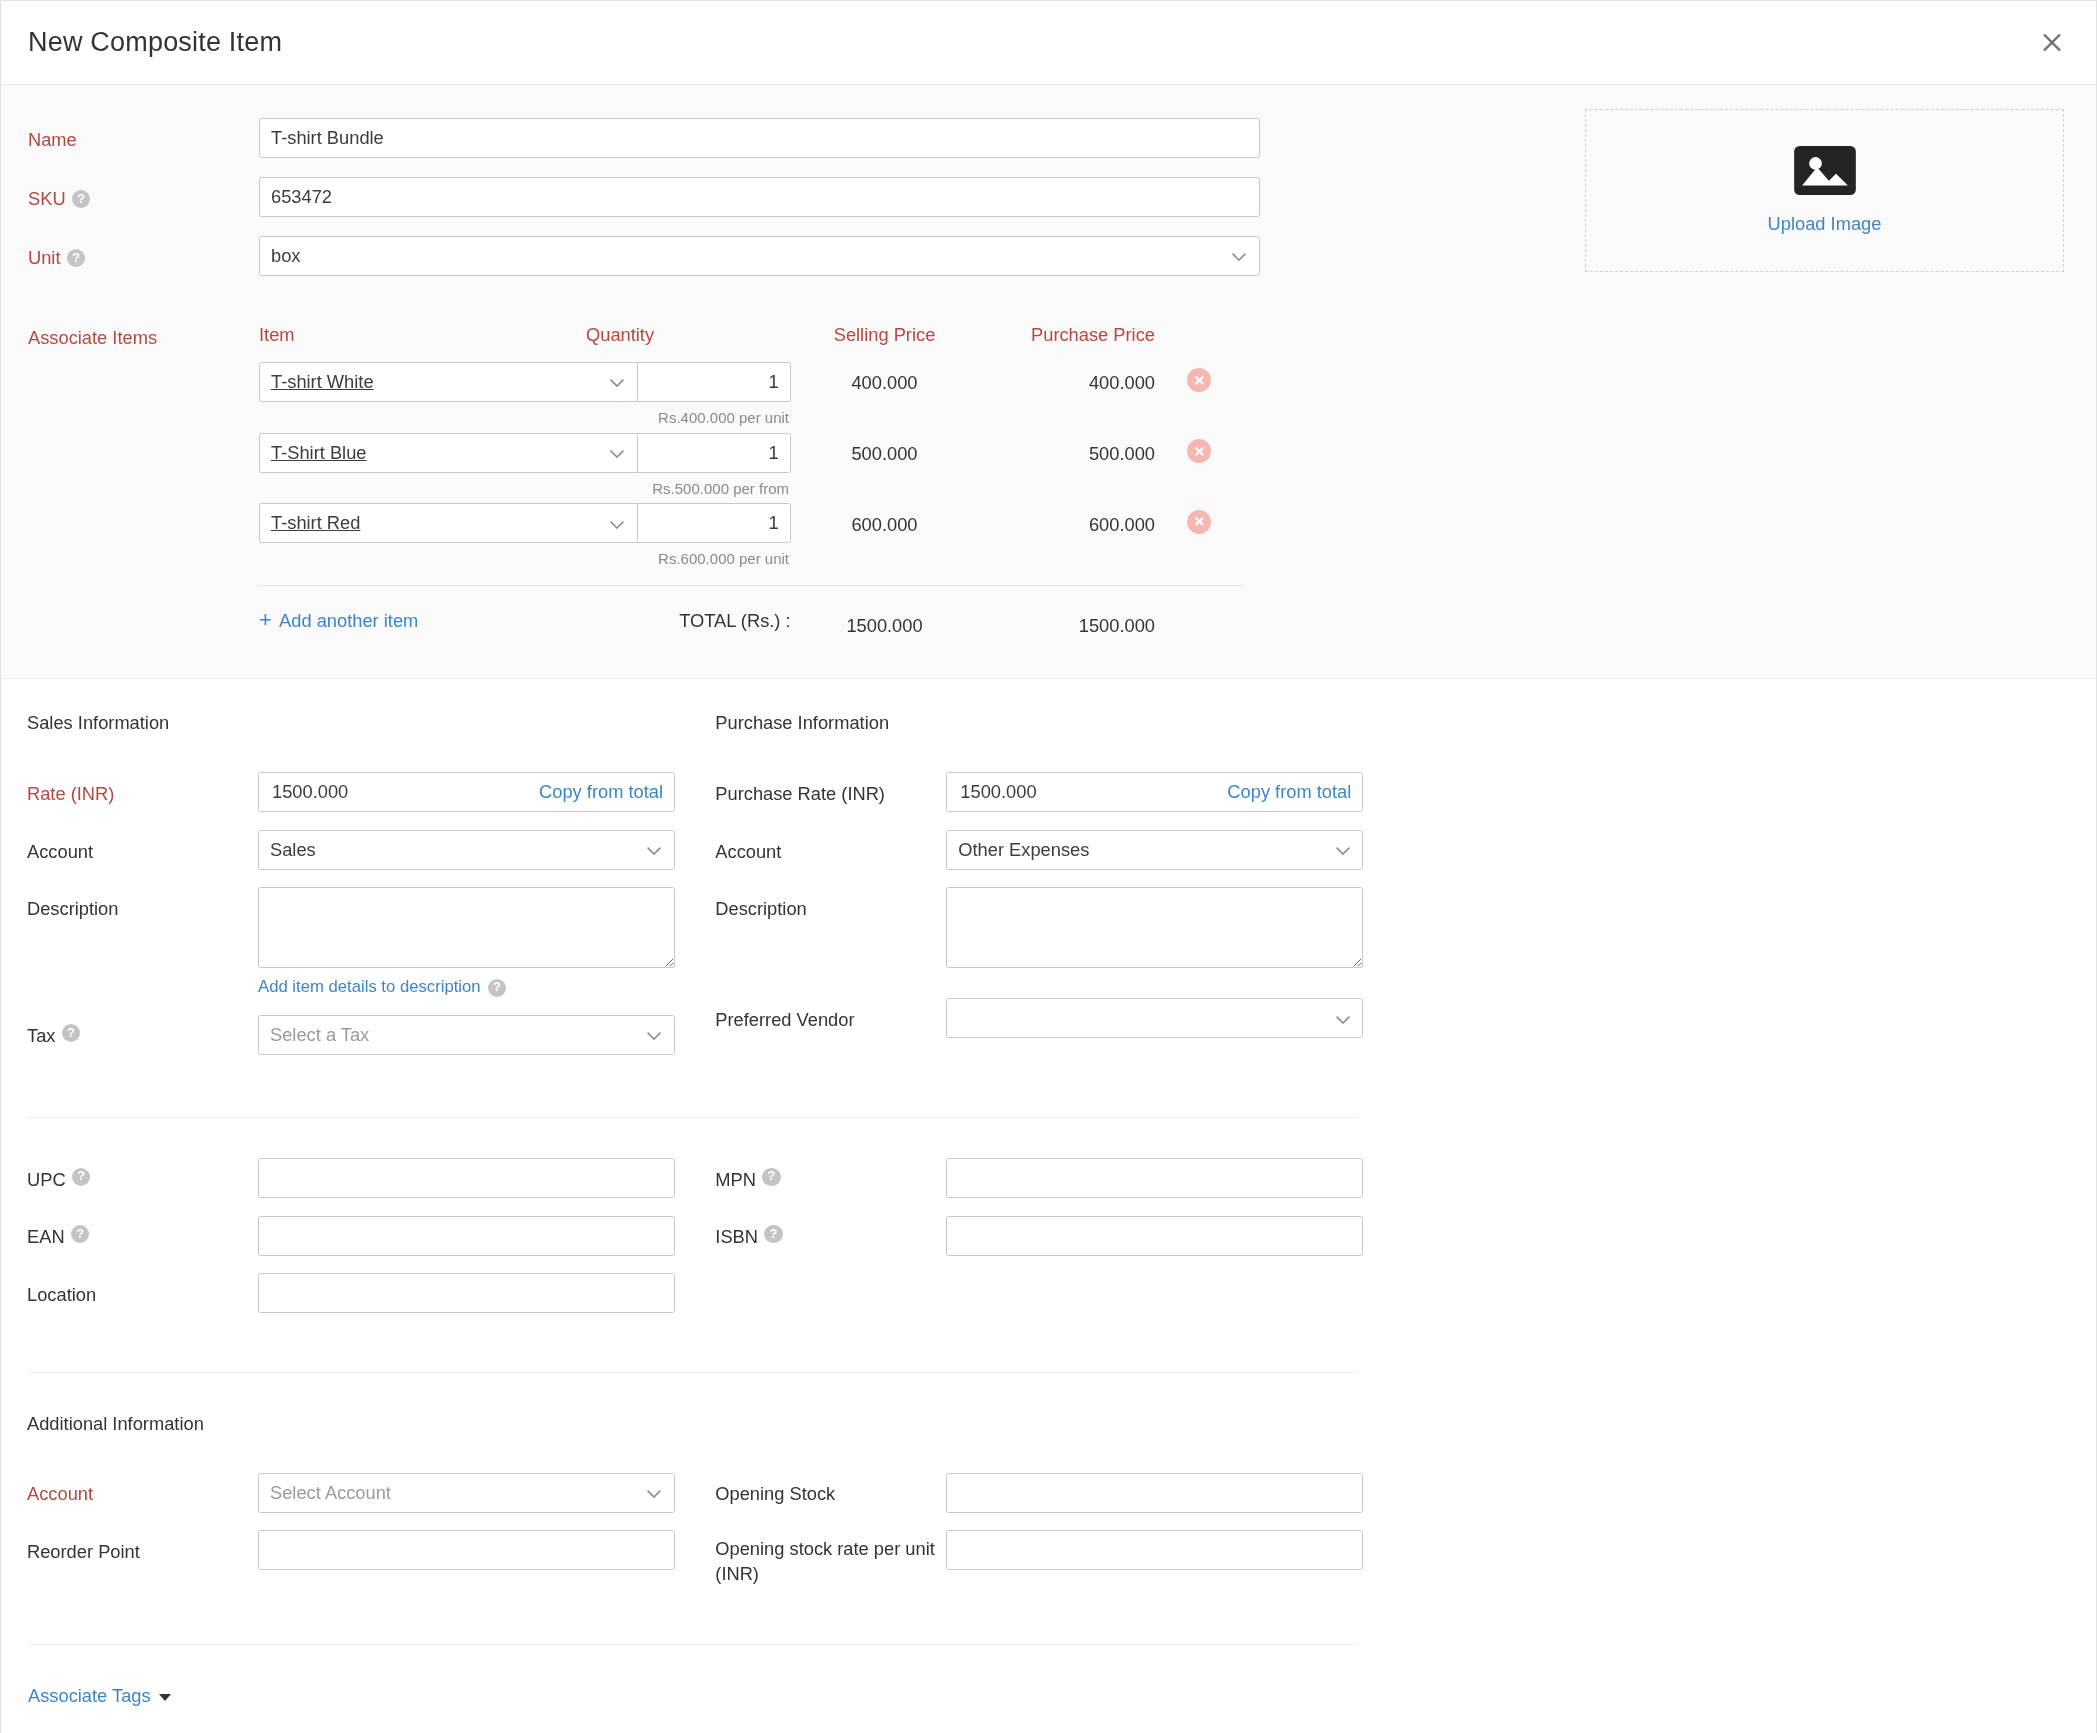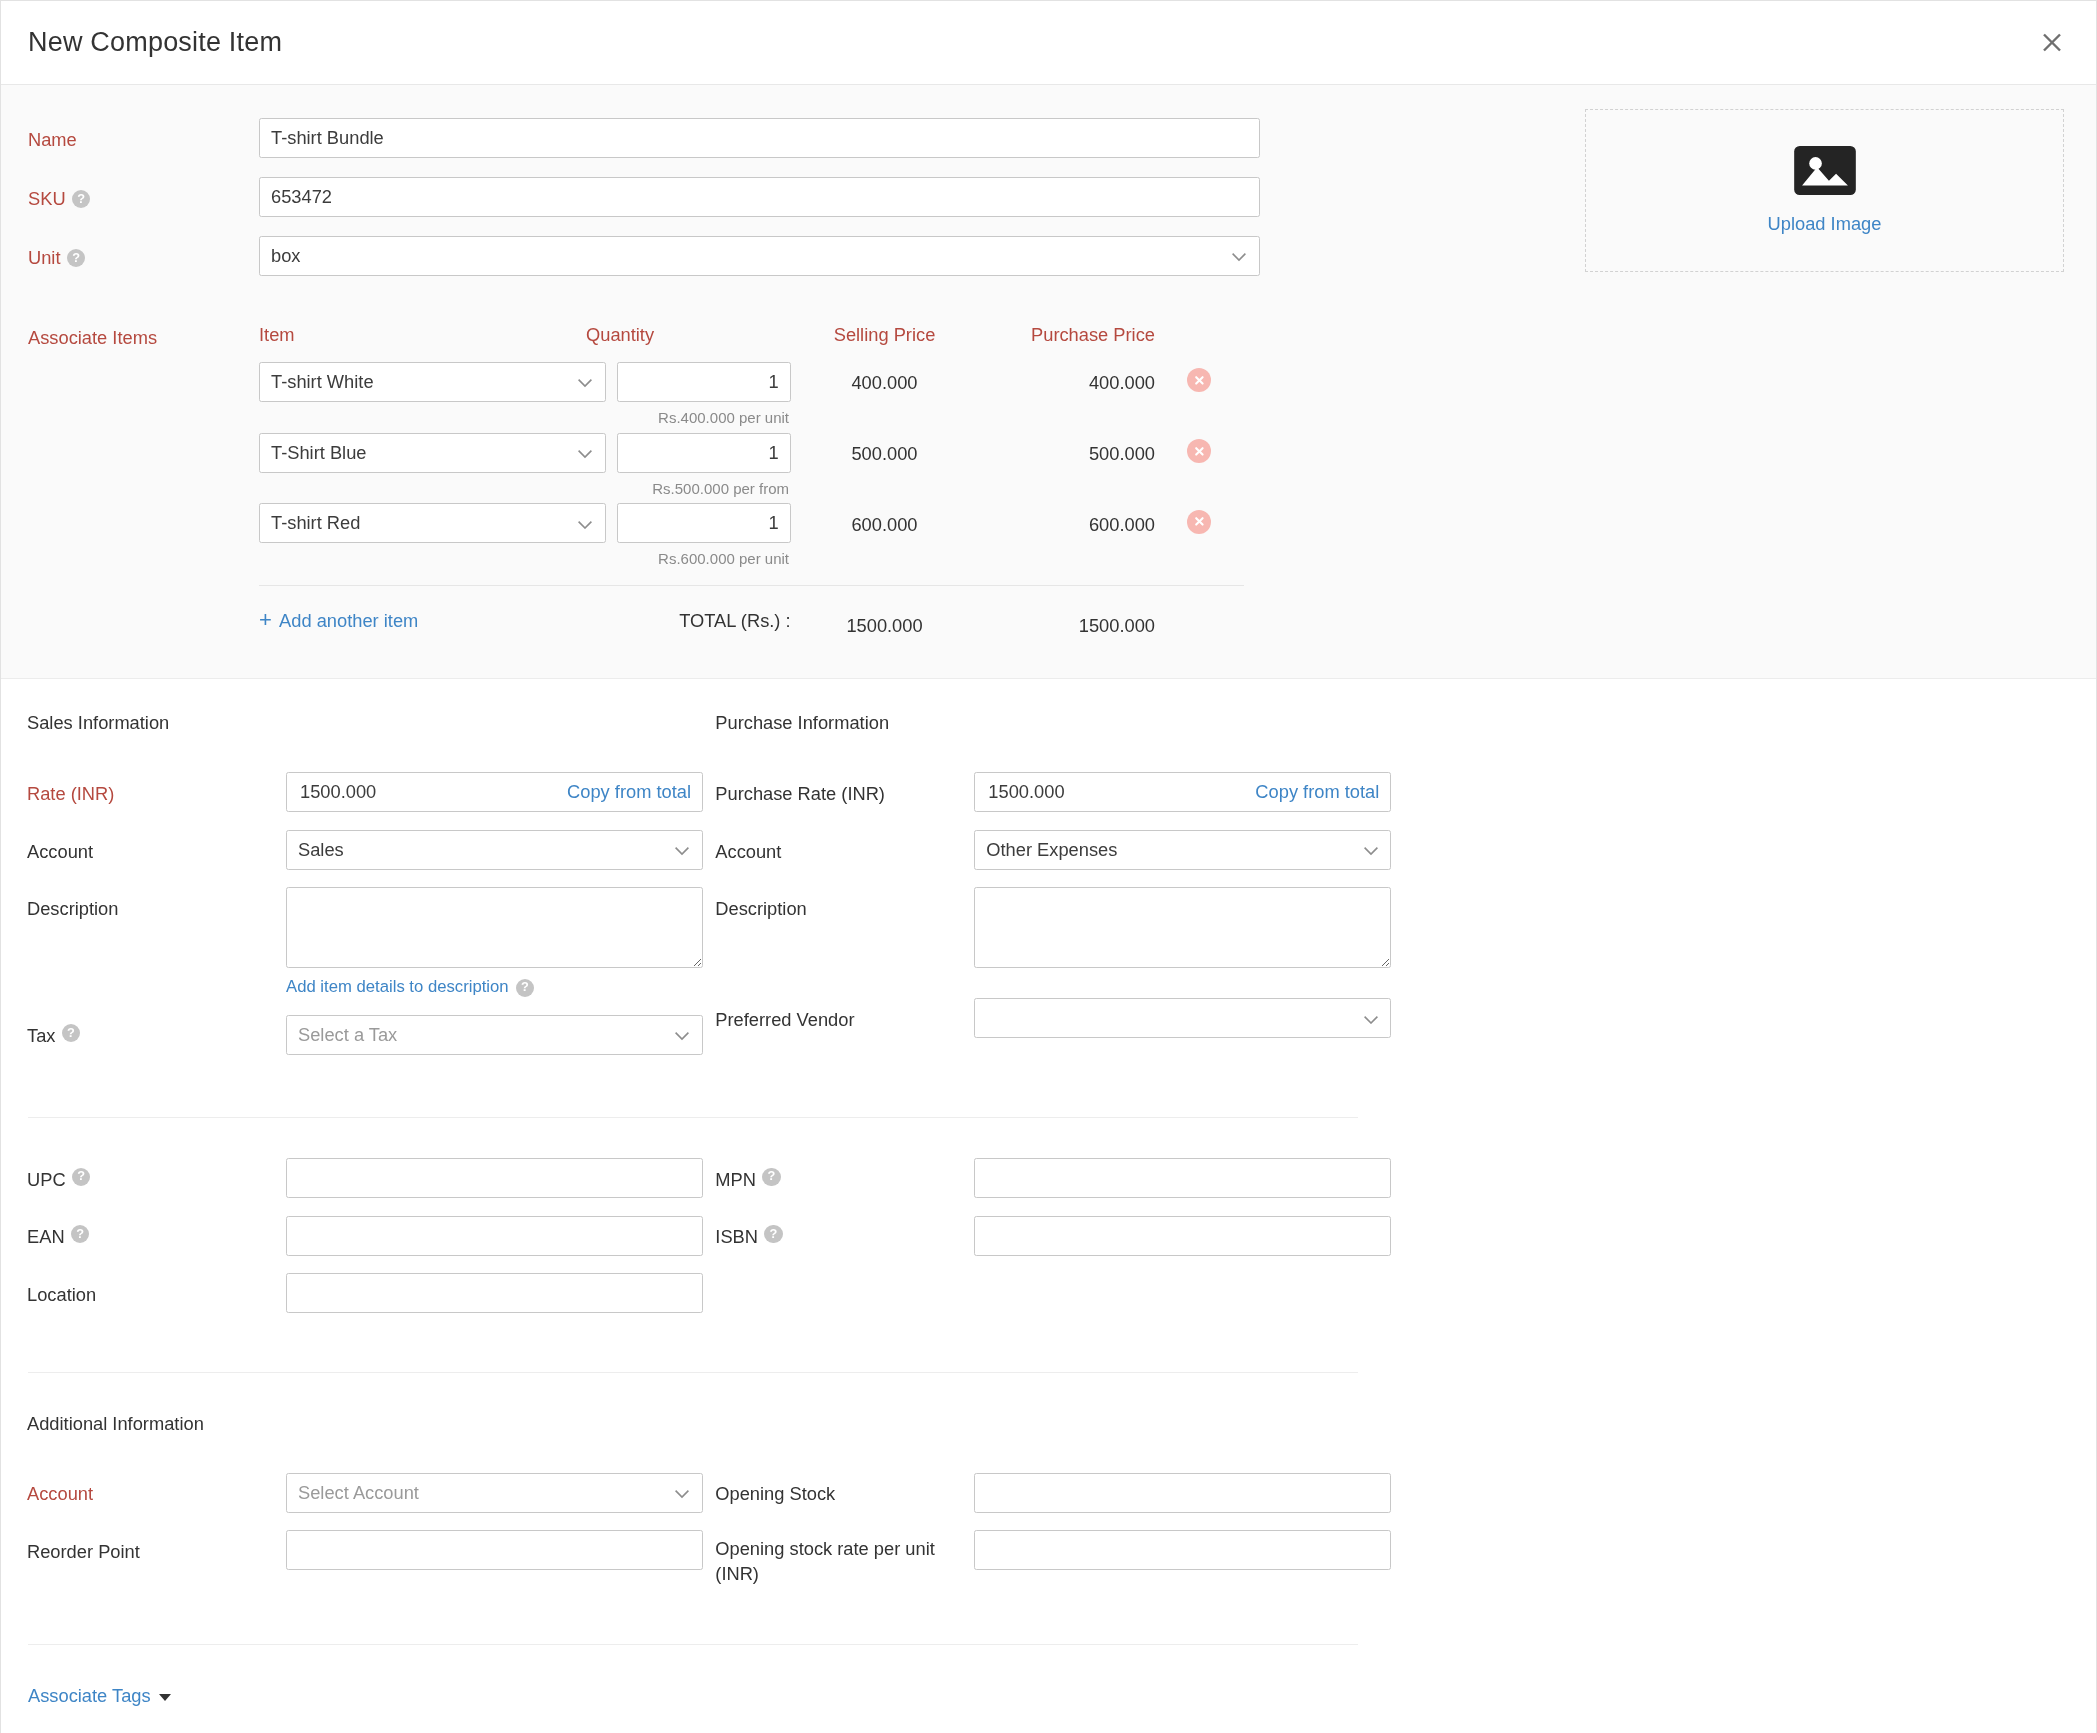--- a/index.html
+++ b/index.html
@@ -157,21 +157,21 @@
   .c-qty    { width: 211px; flex: 0 0 211px; padding-right: 6.4px;}
   .c-sell   { width: 175px; flex: 0 0 175px; text-align: center; }
   .c-purch  { width: 183px; flex: 0 0 183px; text-align: right; }
   .c-del    { width: 88px; flex: 0 0 88px; text-align: center; }
 
   .item-row {
     display: flex;
     align-items: flex-start;
     margin-bottom: 6.4px;
   }
-  .item-sel { width: 347px; }
+  .item-sel { width: 379px; text-decoration: underline; }
   .qty-cell { width: 211px; flex: 0 0 211px; padding-right: 6.4px;}
   .qty-input {
     width: 174px;
     text-align: right;
     display: block;
     margin-left: auto;
   }
   .per-unit {
     font-size: 15px;
     color: #8a8a8a;
@@ -261,21 +261,20 @@
   .section-title {
     font-size: 18.3px;
     color: #333333;
     margin-bottom: 38px;
   }
 
   .frow {
     display: flex;
     align-items: flex-start;
     margin-bottom: 17.5px;
-    gap: 28px;
   }
   .flabel {
     width: 231px; flex: 0 0 231px;
     font-size: 18.3px;
     line-height: 25px;
     padding-top: 8.8px;
     display: flex;
     align-items: flex-start;
     gap: 6.4px;
   }

